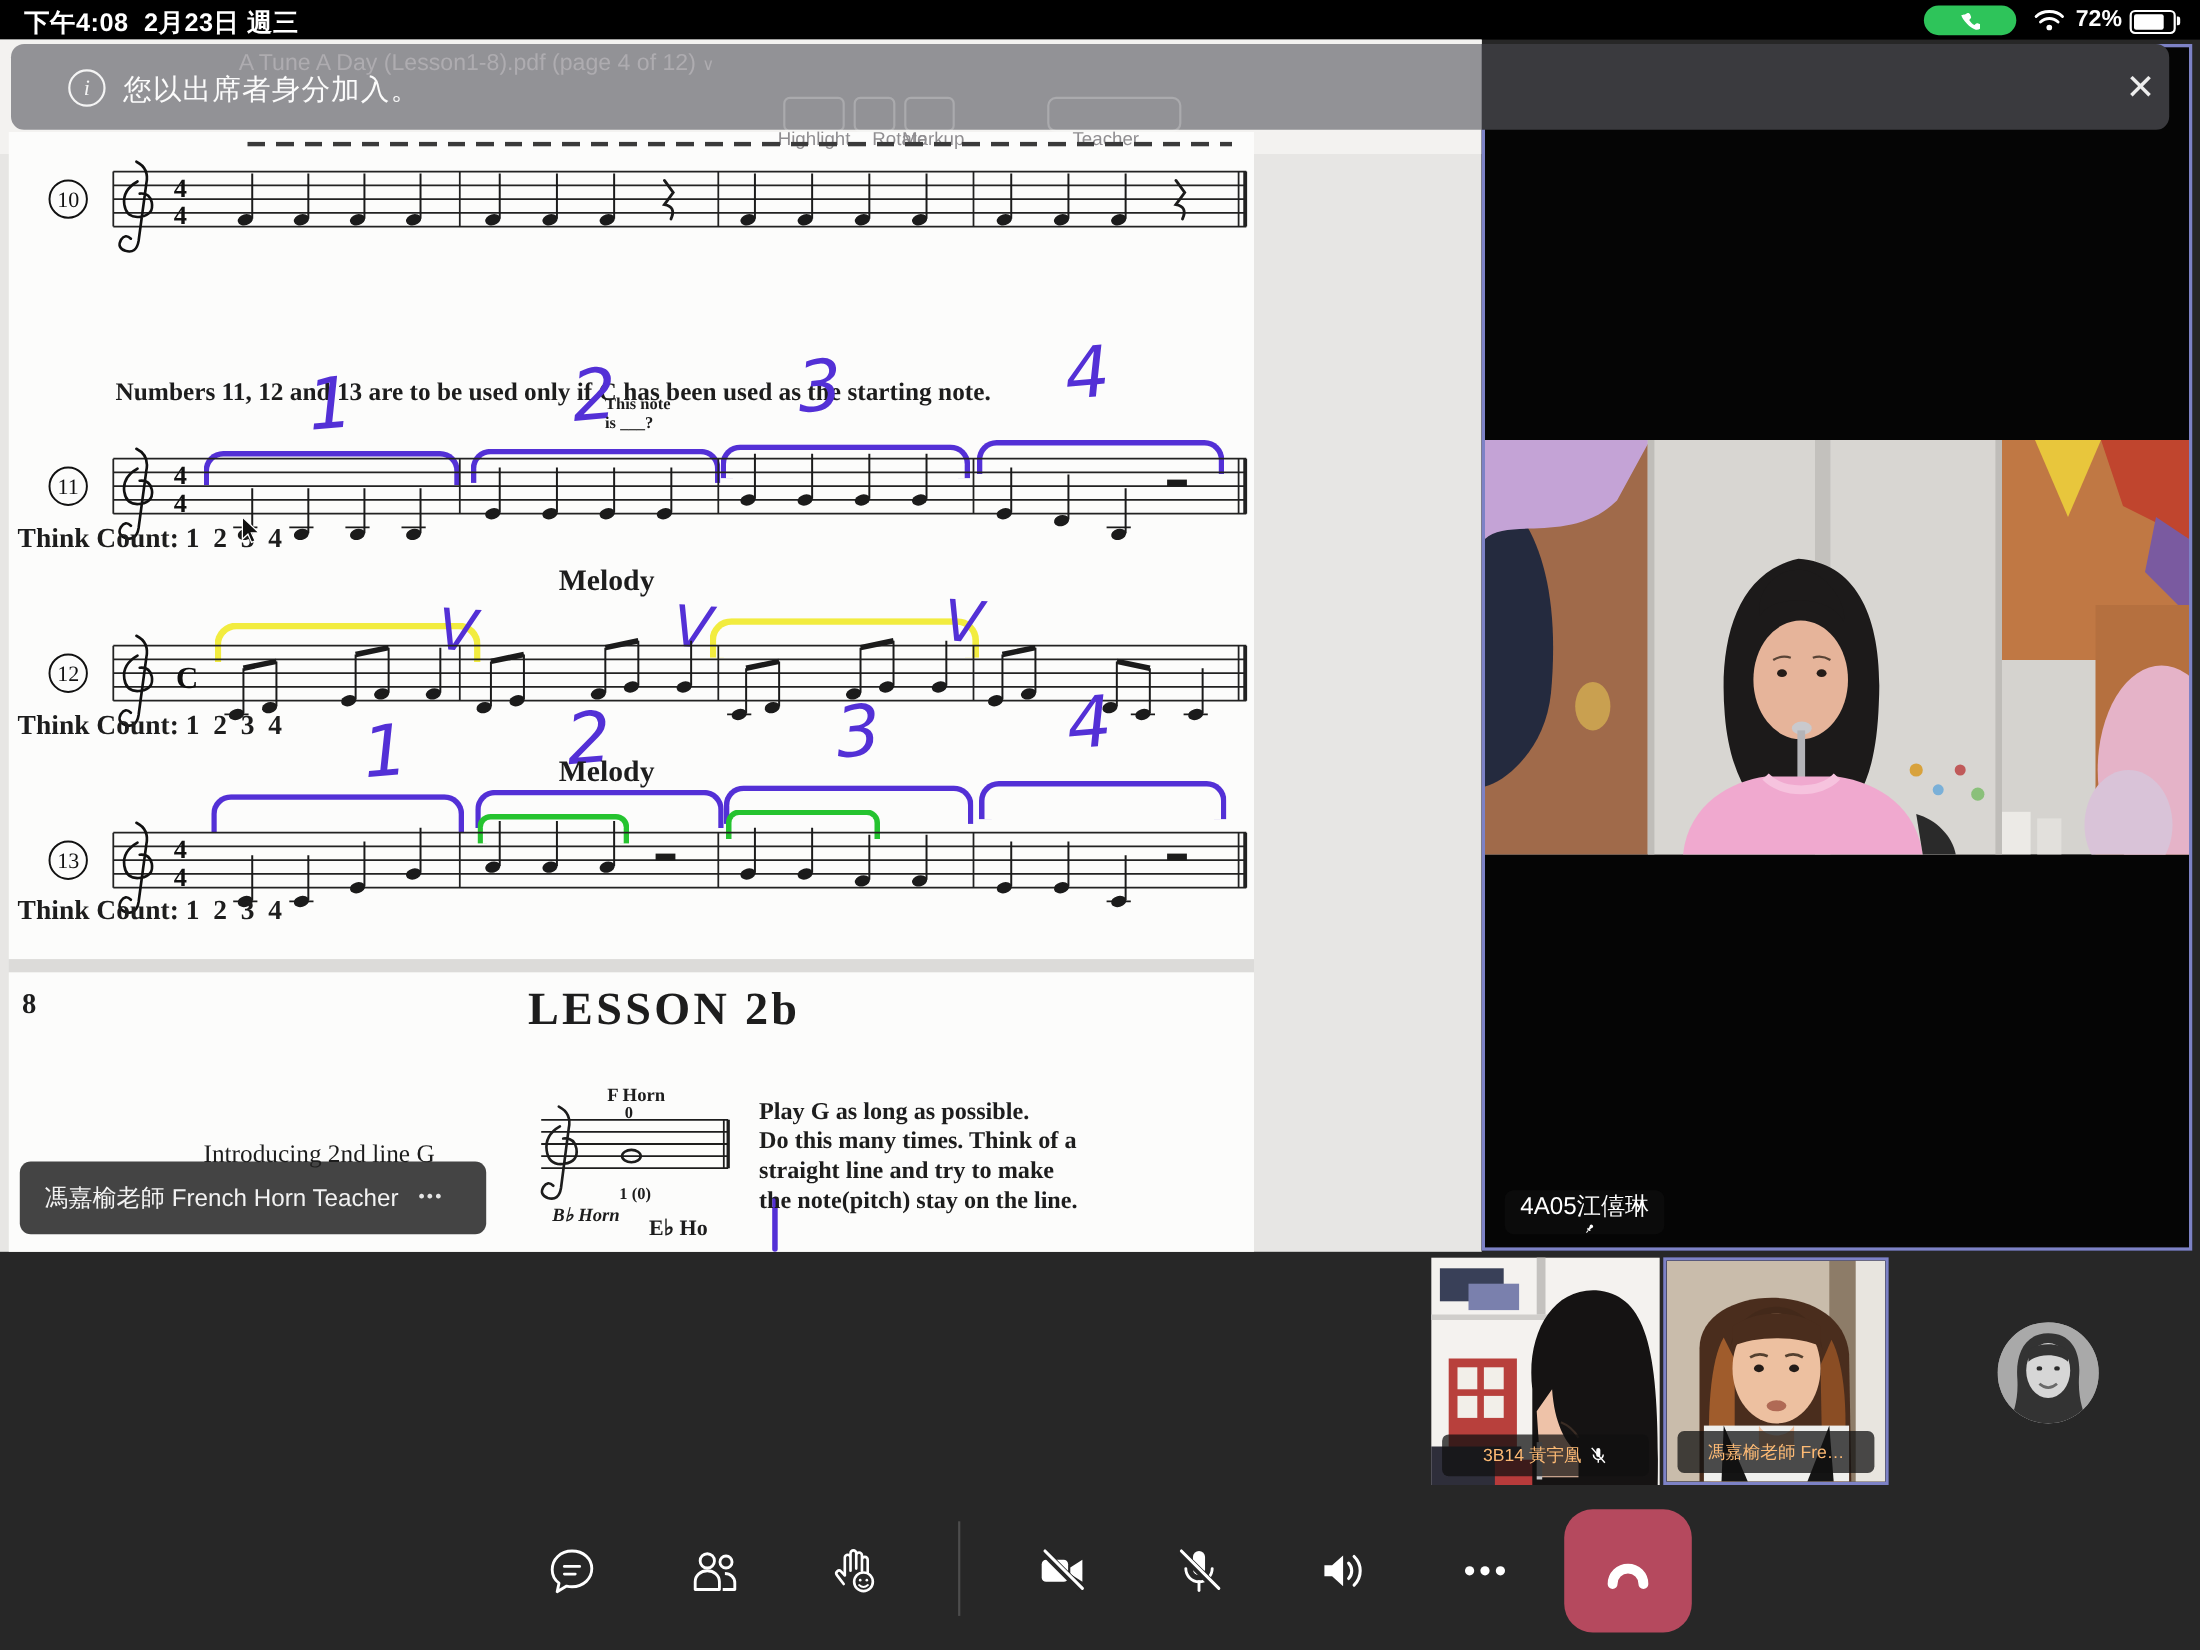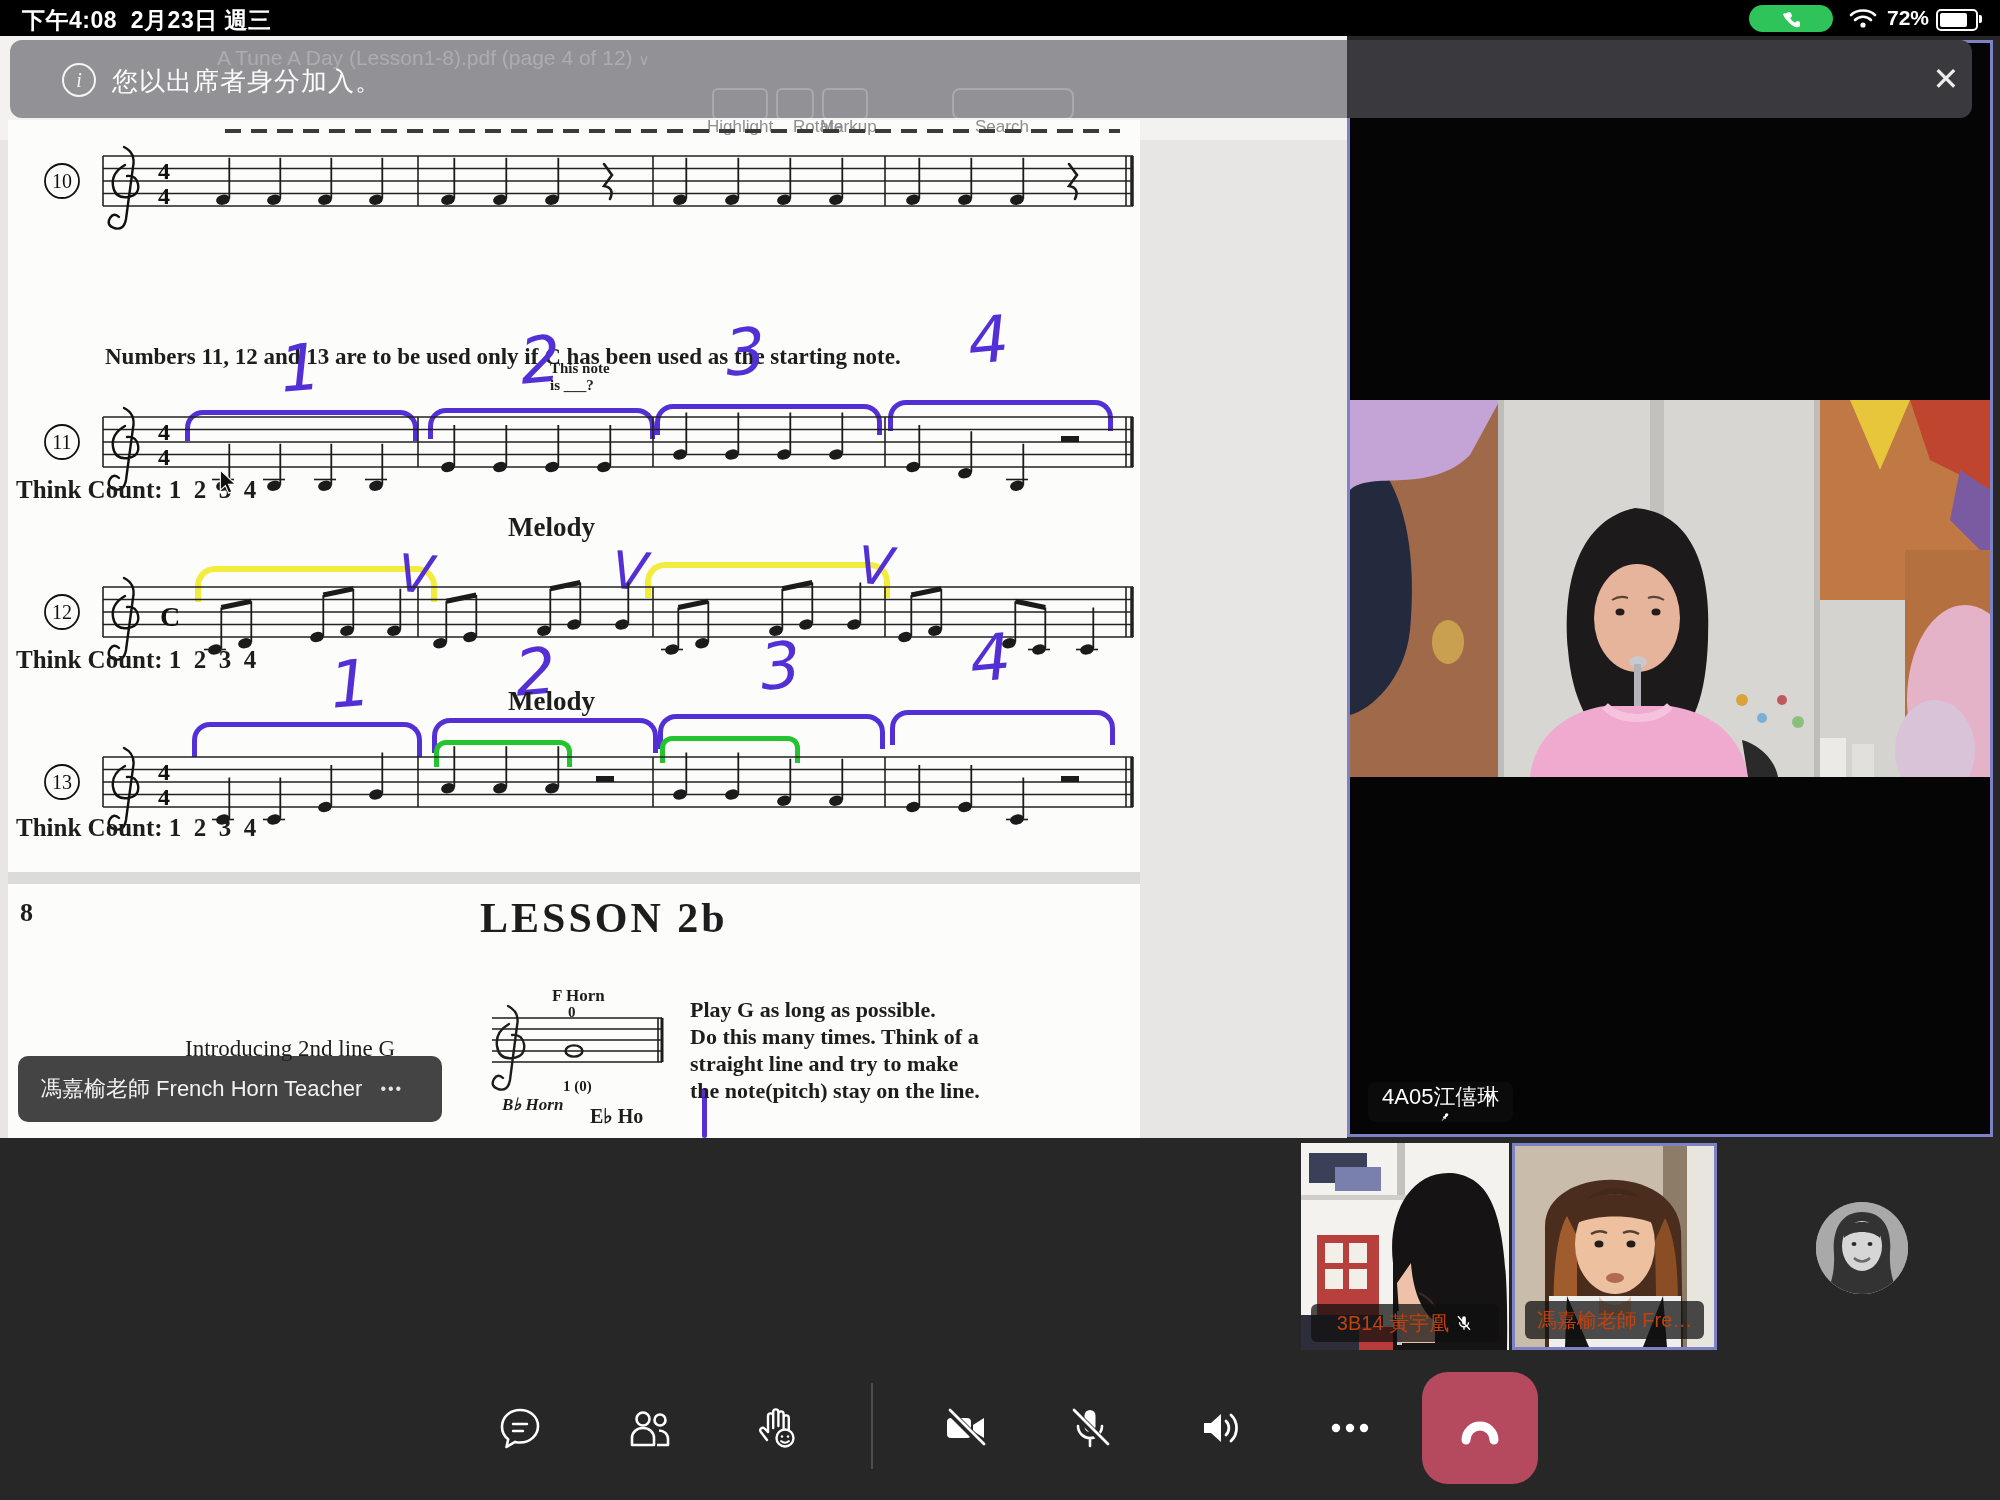--- a/index.html
+++ b/index.html
@@ -66,21 +66,21 @@
   #main-scene{left:0;top:357px;width:640px;height:377px;overflow:hidden;}
   .name-tag{background:rgba(14,14,14,0.74);border-radius:8px;color:#fff;display:flex;align-items:center;
             padding:0 14px;height:40px;font-size:22px;}
   #main-tag{left:18px;bottom:12px;flex-direction:column;}
 
   
   .thumb{top:1143px;width:208px;height:207px;overflow:hidden;background:#000;}
   #thumb1{left:1301px;}
   #thumb2{left:1512px;width:205px;border:3px solid #7d82c6;box-sizing:border-box;}
   .thumb-tag{position:absolute;left:10px;right:10px;bottom:8px;height:38px;border-radius:6px;
-             background:rgba(16,16,16,0.74);color:#c2410c;font-size:20px;display:flex;
+             background:rgba(16,16,16,0.74);color:#fdba74;font-size:16px;display:flex;
              align-items:center;justify-content:center;gap:6px;white-space:nowrap;}
   #avatar{left:1816px;top:1202px;width:92px;height:92px;border-radius:50%;overflow:hidden;background:#9f9f9f;}
 
   
   .ctl{top:1404px;width:48px;height:48px;}
   #divider{left:871px;top:1383px;width:2px;height:86px;background:#4d4d4d;}
   #hangup{left:1422px;top:1372px;width:116px;height:112px;border-radius:26px;background:#b5495e;
           display:flex;align-items:center;justify-content:center;}
   svg{display:block;}
 </style>
@@ -113,21 +113,21 @@
   <div class="abs" id="pdf-pane">
     <div class="abs" id="pdf-toolbar-strip" style="left:0;top:0;height:104px;"></div>
     <div class="abs" id="page1" style="top:84px;"></div>
     <div class="abs" id="page-gap" style="top:836px;"></div>
     <div class="abs" id="page2" style="top:848px;"></div>
   </div>
 
   <div class="abs pdf-label" style="left:707px;">Highlight</div>
   <div class="abs pdf-label" style="left:772px;margin-left:21px;">Rotate</div>
   <div class="abs pdf-label" style="left:820px;">Markup</div>
-  <div class="abs pdf-label" style="left:975px;">Search</div>
+  <div class="abs pdf-label" style="left:975px;">Teacher</div>
 
   <div class="abs" id="cut-strip"></div>
   <svg class="abs staff-svg" style="left:8px;top:130px;" width="1132" height="120" viewBox="0 0 1132 120">
       <line x1="95" y1="26" x2="1125" y2="26" stroke="#222" stroke-width="1.6"></line>
       <line x1="95" y1="38.5" x2="1125" y2="38.5" stroke="#222" stroke-width="1.6"></line>
       <line x1="95" y1="51" x2="1125" y2="51" stroke="#222" stroke-width="1.6"></line>
       <line x1="95" y1="63.5" x2="1125" y2="63.5" stroke="#222" stroke-width="1.6"></line>
       <line x1="95" y1="76" x2="1125" y2="76" stroke="#222" stroke-width="1.6"></line>
       <line x1="95" y1="26" x2="95" y2="76" stroke="#222" stroke-width="1.6"></line>
       <line x1="410" y1="26" x2="410" y2="76" stroke="#222" stroke-width="1.6"></line>

